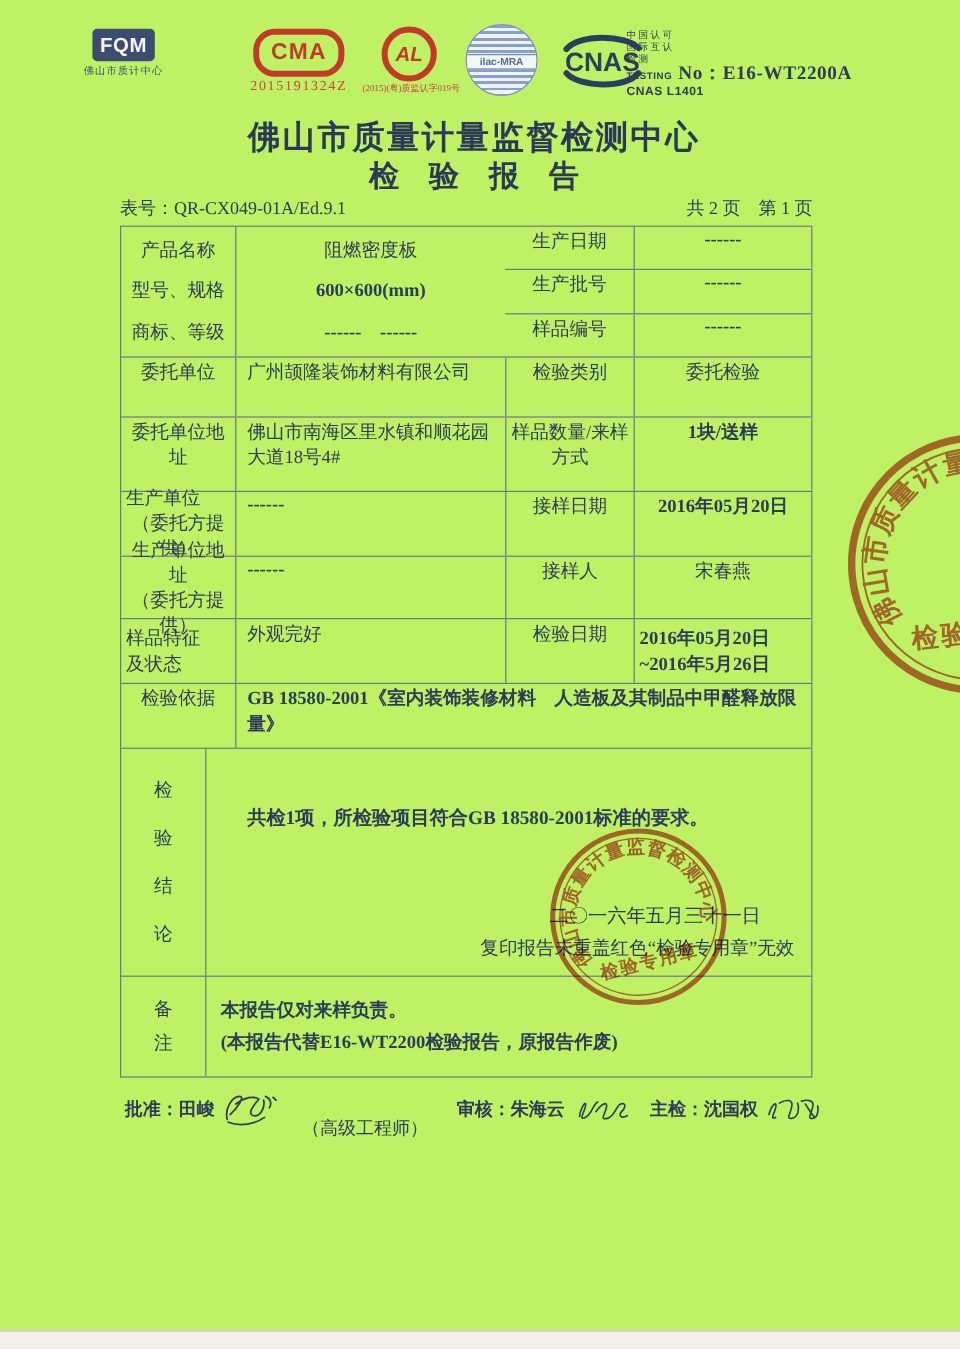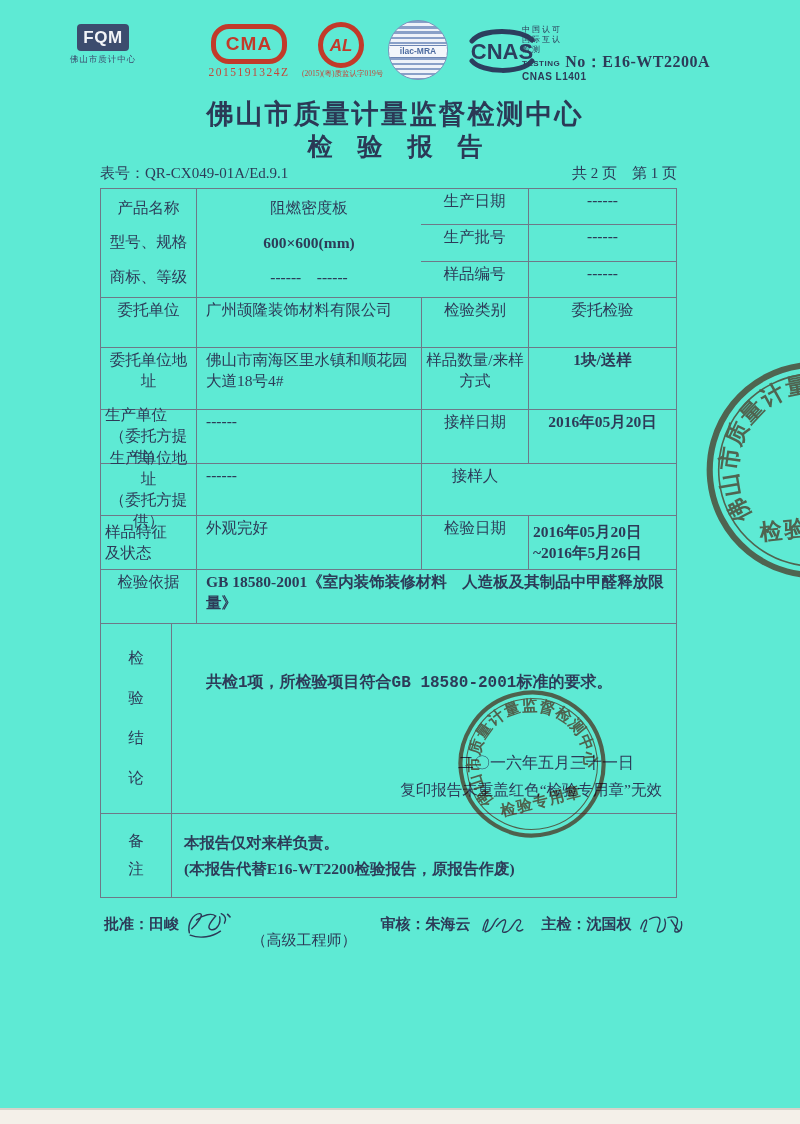--- a/index.html
+++ b/index.html
@@ -3,21 +3,21 @@
 <meta charset="utf-8">
 <style>
   * { margin:0; padding:0; box-sizing:border-box; }
   html,body { width:800px; }
   body{
     font-family:"Liberation Serif","DejaVu Serif",serif;
     background:#e9e7e2;
   }
   .page{
     position:relative; width:800px; height:1124px;
-    background:#5eead4; overflow:hidden; color:#2d3b58;
+    background:#bef264; overflow:hidden; color:#2d3b58;
   }
   .page-edge-bottom{
     position:absolute; left:0; right:0; top:1108px; height:2px;
     background:#d7d3ca;
   }
   .page-edge-tint{
     position:absolute; left:0; right:0; top:1110px; bottom:0;
     background:#f4f0e9;
   }
 
@@ -105,21 +105,21 @@
   .sub{ flex:1; display:flex; flex-direction:column; }
   .subrow{ display:flex; flex:1; border-top:1px solid #6e7888; }
   .subrow:first-child{ border-top:none; }
   .r2{ height:50px; } .r3{ height:62px; } .r4{ height:54px; }
   .r5{ height:52px; } .r6{ height:54px; } .r7{ height:54px; }
   .r8{ height:190px; } .r9{ height:84px; }
   .vlab{ width:70px; flex:none; display:flex; flex-direction:column; align-items:center; justify-content:space-around; padding:14px 0; }
   .content8{
     flex:1; border-left:1px solid #6e7888; display:flex; flex-direction:column; padding:10px 14px 12px 14px;
   }
-  .concl-text{ margin-top:38px; font-weight:bold; font-size:16px; padding-left:20px;font-family:Liberation Mono, monospace; }
+  .concl-text{ margin-top:38px; font-weight:bold; font-size:16px; padding-left:20px; }
   .concl-date{ margin-top:auto; align-self:flex-end; font-size:16px; margin-right:28px; }
   .concl-note{ align-self:flex-end; font-size:15.5px; margin-top:6px; }
   .content9{
     flex:1; border-left:1px solid #6e7888; display:flex; flex-direction:column; justify-content:center; padding:6px 12px; 
   }
   .content9 div{ font-weight:bold; line-height:26px; }
 
   
   .footer{
     position:absolute; left:104px; top:900px; width:585px; height:48px;
@@ -245,20 +245,21 @@
       <div class="cell c4 b">2016年05月20日</div>
     </div>
 
     <div class="row r5">
       <div class="cell c1 colc">
         <span>生产单位地址</span>
         <span>（委托方提供）</span>
       </div>
       <div class="cell c2 left b">------</div>
       <div class="cell c3">接样人</div>
+      <div class="cell c4">宋春燕</div>
     </div>
 
     <div class="row r6">
       <div class="cell c1 colc">
         <span>样品特征</span>
         <span>及状态</span>
       </div>
       <div class="cell c2 left">外观完好</div>
       <div class="cell c3">检验日期</div>
       <div class="cell c4 colc b">

